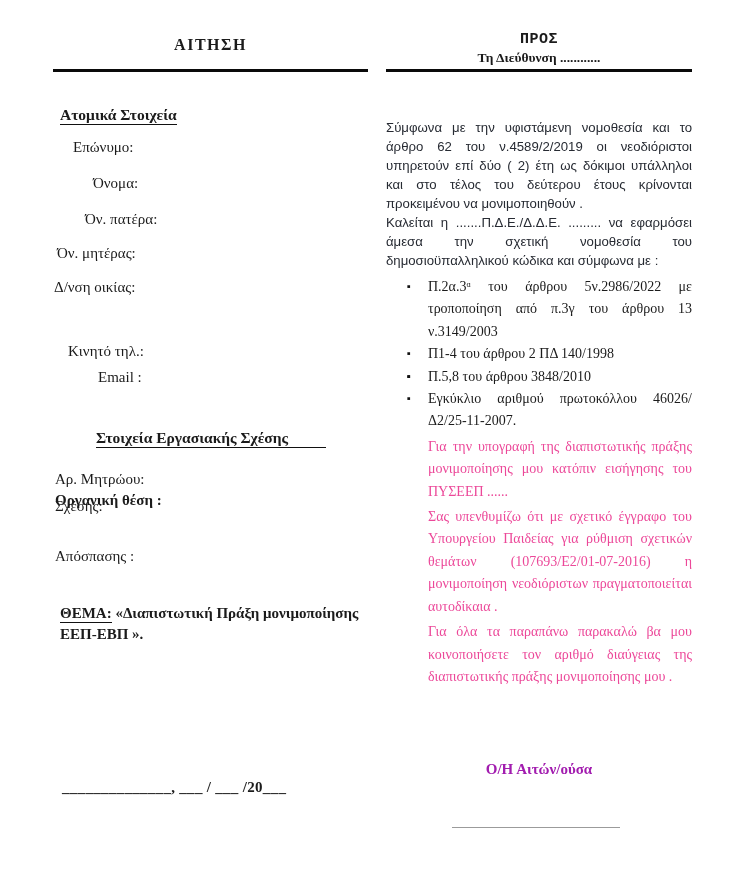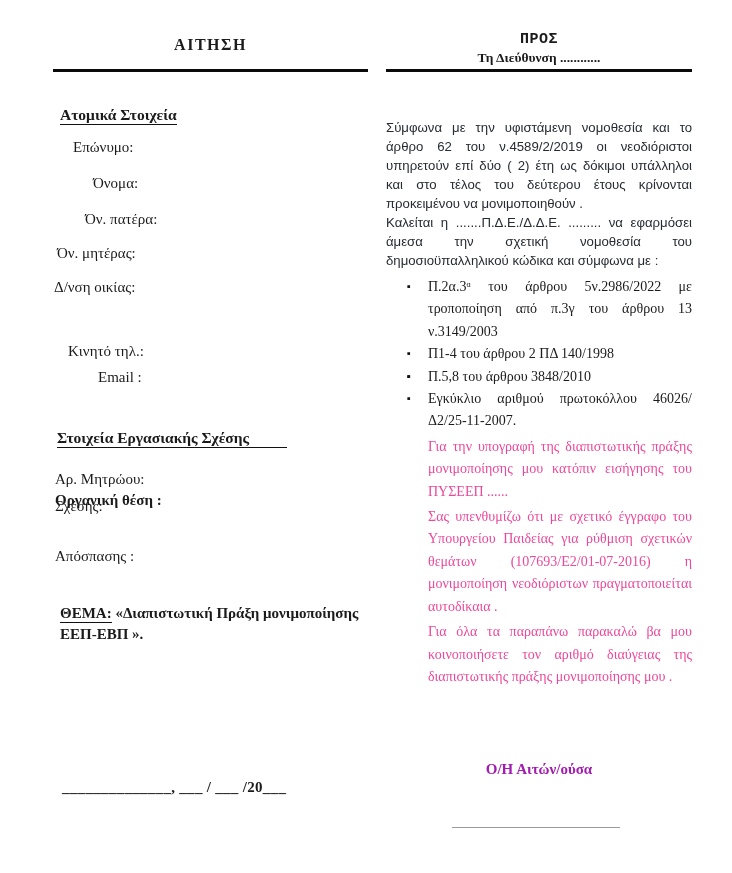--- a/index.html
+++ b/index.html
@@ -15,21 +15,21 @@
              font-weight:bold;font-size:16px;letter-spacing:1.5px;}
   .hdr-rule{position:absolute;top:69px;left:0;width:100%;height:3px;background:#0a0a0a;}
   .pros-label{position:absolute;top:31px;left:0;width:100%;text-align:center;
               font-weight:bold;font-size:15px;letter-spacing:.5px;font-family:Liberation Mono, monospace;}
   .pros-recipient{position:absolute;top:50px;left:0;width:100%;text-align:center;
                   font-weight:bold;font-size:13.5px;}
 
   
   .sec-head{position:absolute;font-weight:bold;font-size:15.5px;}
   .sec-head .u{border-bottom:1.6px solid #111;padding-bottom:1px;}
-  .sec-head .u.trail{padding-right:38px;}
+  .sec-head .u.trail{padding-right:38px;margin-left:39px;}
   .lf{position:absolute;font-size:15px;white-space:nowrap;}
 
   .subject{position:absolute;top:603px;left:7px;width:305px;
            font-weight:bold;font-size:15px;line-height:21px;}
   .subject .u{border-bottom:1.6px solid #111;padding-bottom:1px;}
 
   .date-line{position:absolute;top:779px;left:9px;font-weight:bold;font-size:15px;
              white-space:nowrap;letter-spacing:.3px;}
 
   

